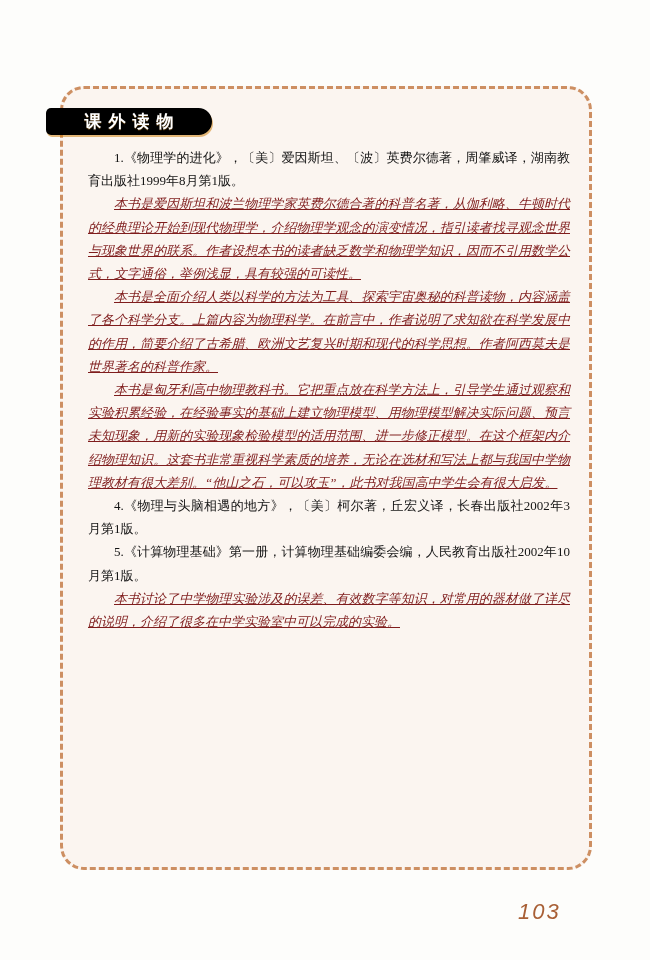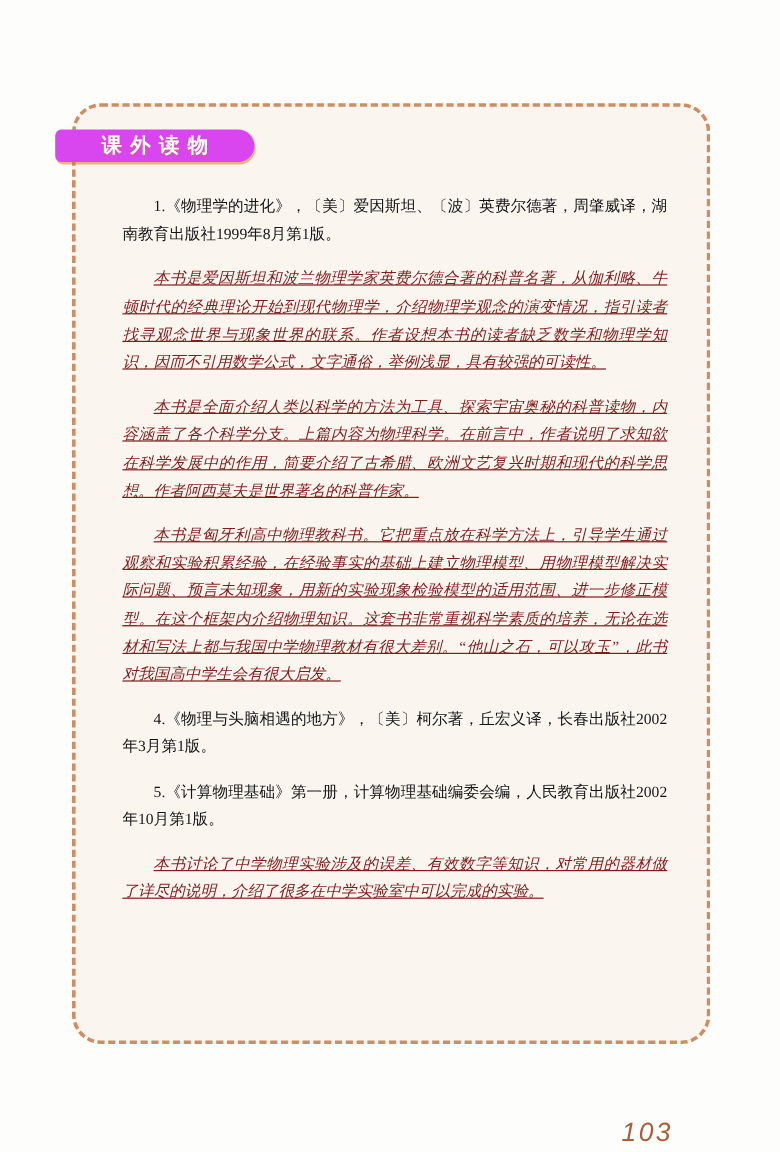--- a/index.html
+++ b/index.html
@@ -25,21 +25,21 @@
     border: 3px dashed #cd8f62;
     border-radius: 24px;
     background: #fbf5f0;
   }
   .badge {
     position: absolute;
     left: 46px;
     top: 108px;
     width: 166px;
     height: 27px;
-    background: #d946ef;
+    background: #000000;
     border-radius: 6px 16px 16px 6px;
     box-shadow: 1px 2px 0 rgba(205,130,20,0.55);
     z-index: 3;
     display: flex;
     align-items: center;
     justify-content: center;
   }
   .badge-label {
     color: #ffffff;
     font-family: "Liberation Sans", "DejaVu Sans", sans-serif;
@@ -55,42 +55,41 @@
     left: 88px;
     top: 146px;
     width: 482px;
     z-index: 2;
     color: #1c1c1c;
     font-size: 13px;
     line-height: 23.2px;
     text-align: justify;
   }
   .content p {
-    margin: 14px;
+    margin: 0;
     text-indent: 2em;
   }
   p.book-citation {
     font-style: normal;
     color: #141414;
   }
   p.book-description {
     font-style: italic;  
     color: #7f1d1d;
     text-decoration: underline;
   }
   .page-number {
     position: absolute;
     left: 518px;
     top: 899px;
     font-style: italic;
     font-size: 22px;
     letter-spacing: 2px;
     color: #a85f35;
     font-family: "Liberation Sans", "DejaVu Sans", sans-serif;
-    margin-top: 32px;
   }
 </style>
 </head>
 <body>
 
 <div class="page">
 
   <div class="reading-box"></div>
 
   <div class="badge">

